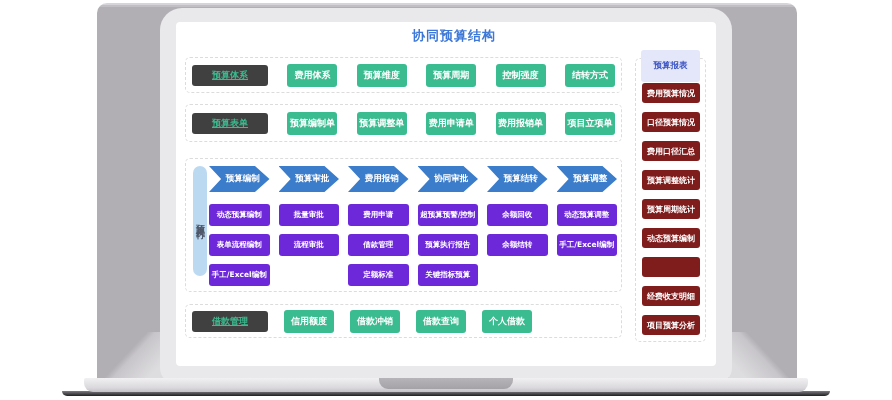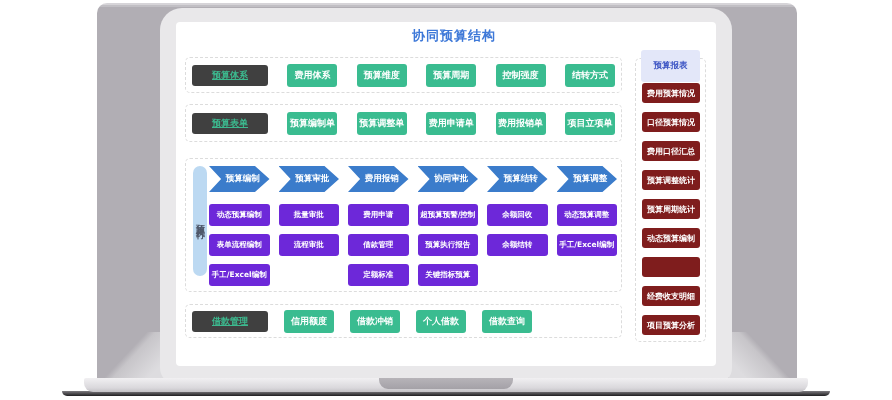--- a/index.html
+++ b/index.html
@@ -145,22 +145,22 @@
           <div class="sub-btn">动态预算调整</div>
           <div class="sub-btn">手工/Excel编制</div>
         </div>
       </div>
     </div>
 
     <div class="section sec4 sec-row">
       <div class="chip-label">借款管理</div>
       <div class="btn-green">信用额度</div>
       <div class="btn-green">借款冲销</div>
+      <div class="btn-green">借款查询</div>
       <div class="btn-green">个人借款</div>
-      <div class="btn-green">借款查询</div>
       <div class="btn-ghost"></div>
     </div>
 
     <div class="section sidebar">
       <div class="sidebar-header">预算报表</div>
       <div class="sidebar-list">
         <div class="sidebar-btn">费用预算情况</div>
         <div class="sidebar-btn">口径预算情况</div>
         <div class="sidebar-btn">费用口径汇总</div>
         <div class="sidebar-btn">预算调整统计</div>

